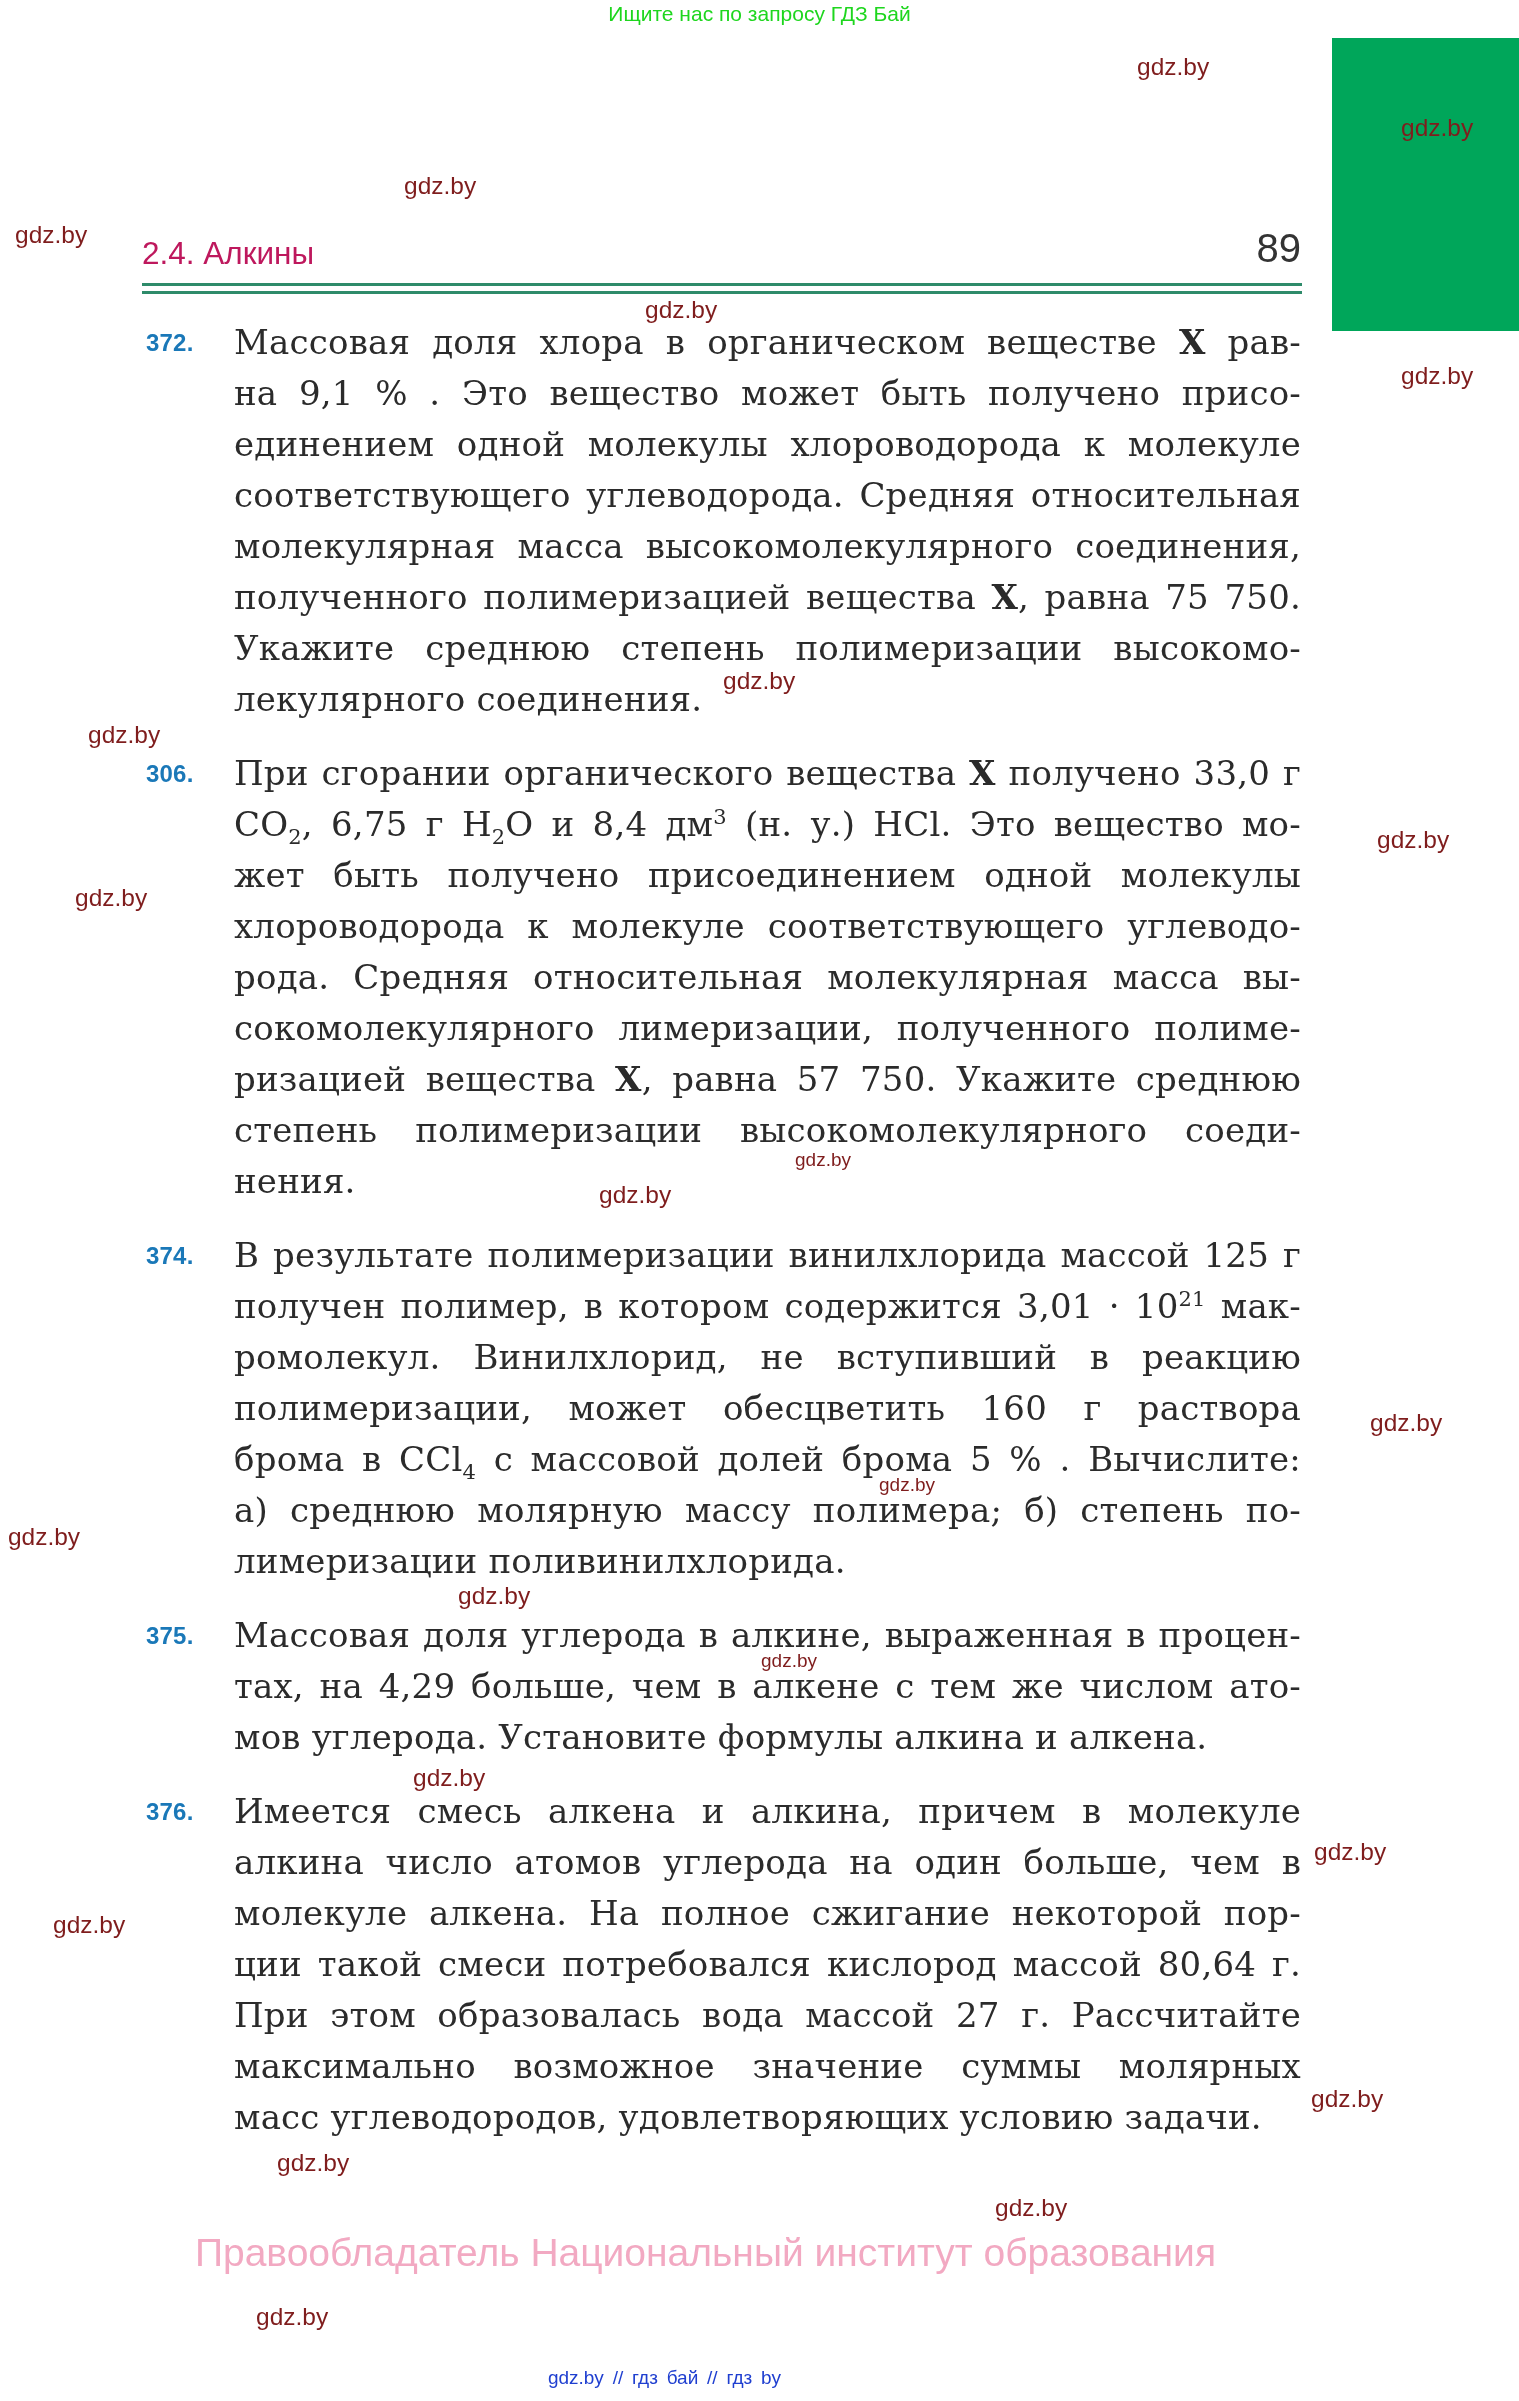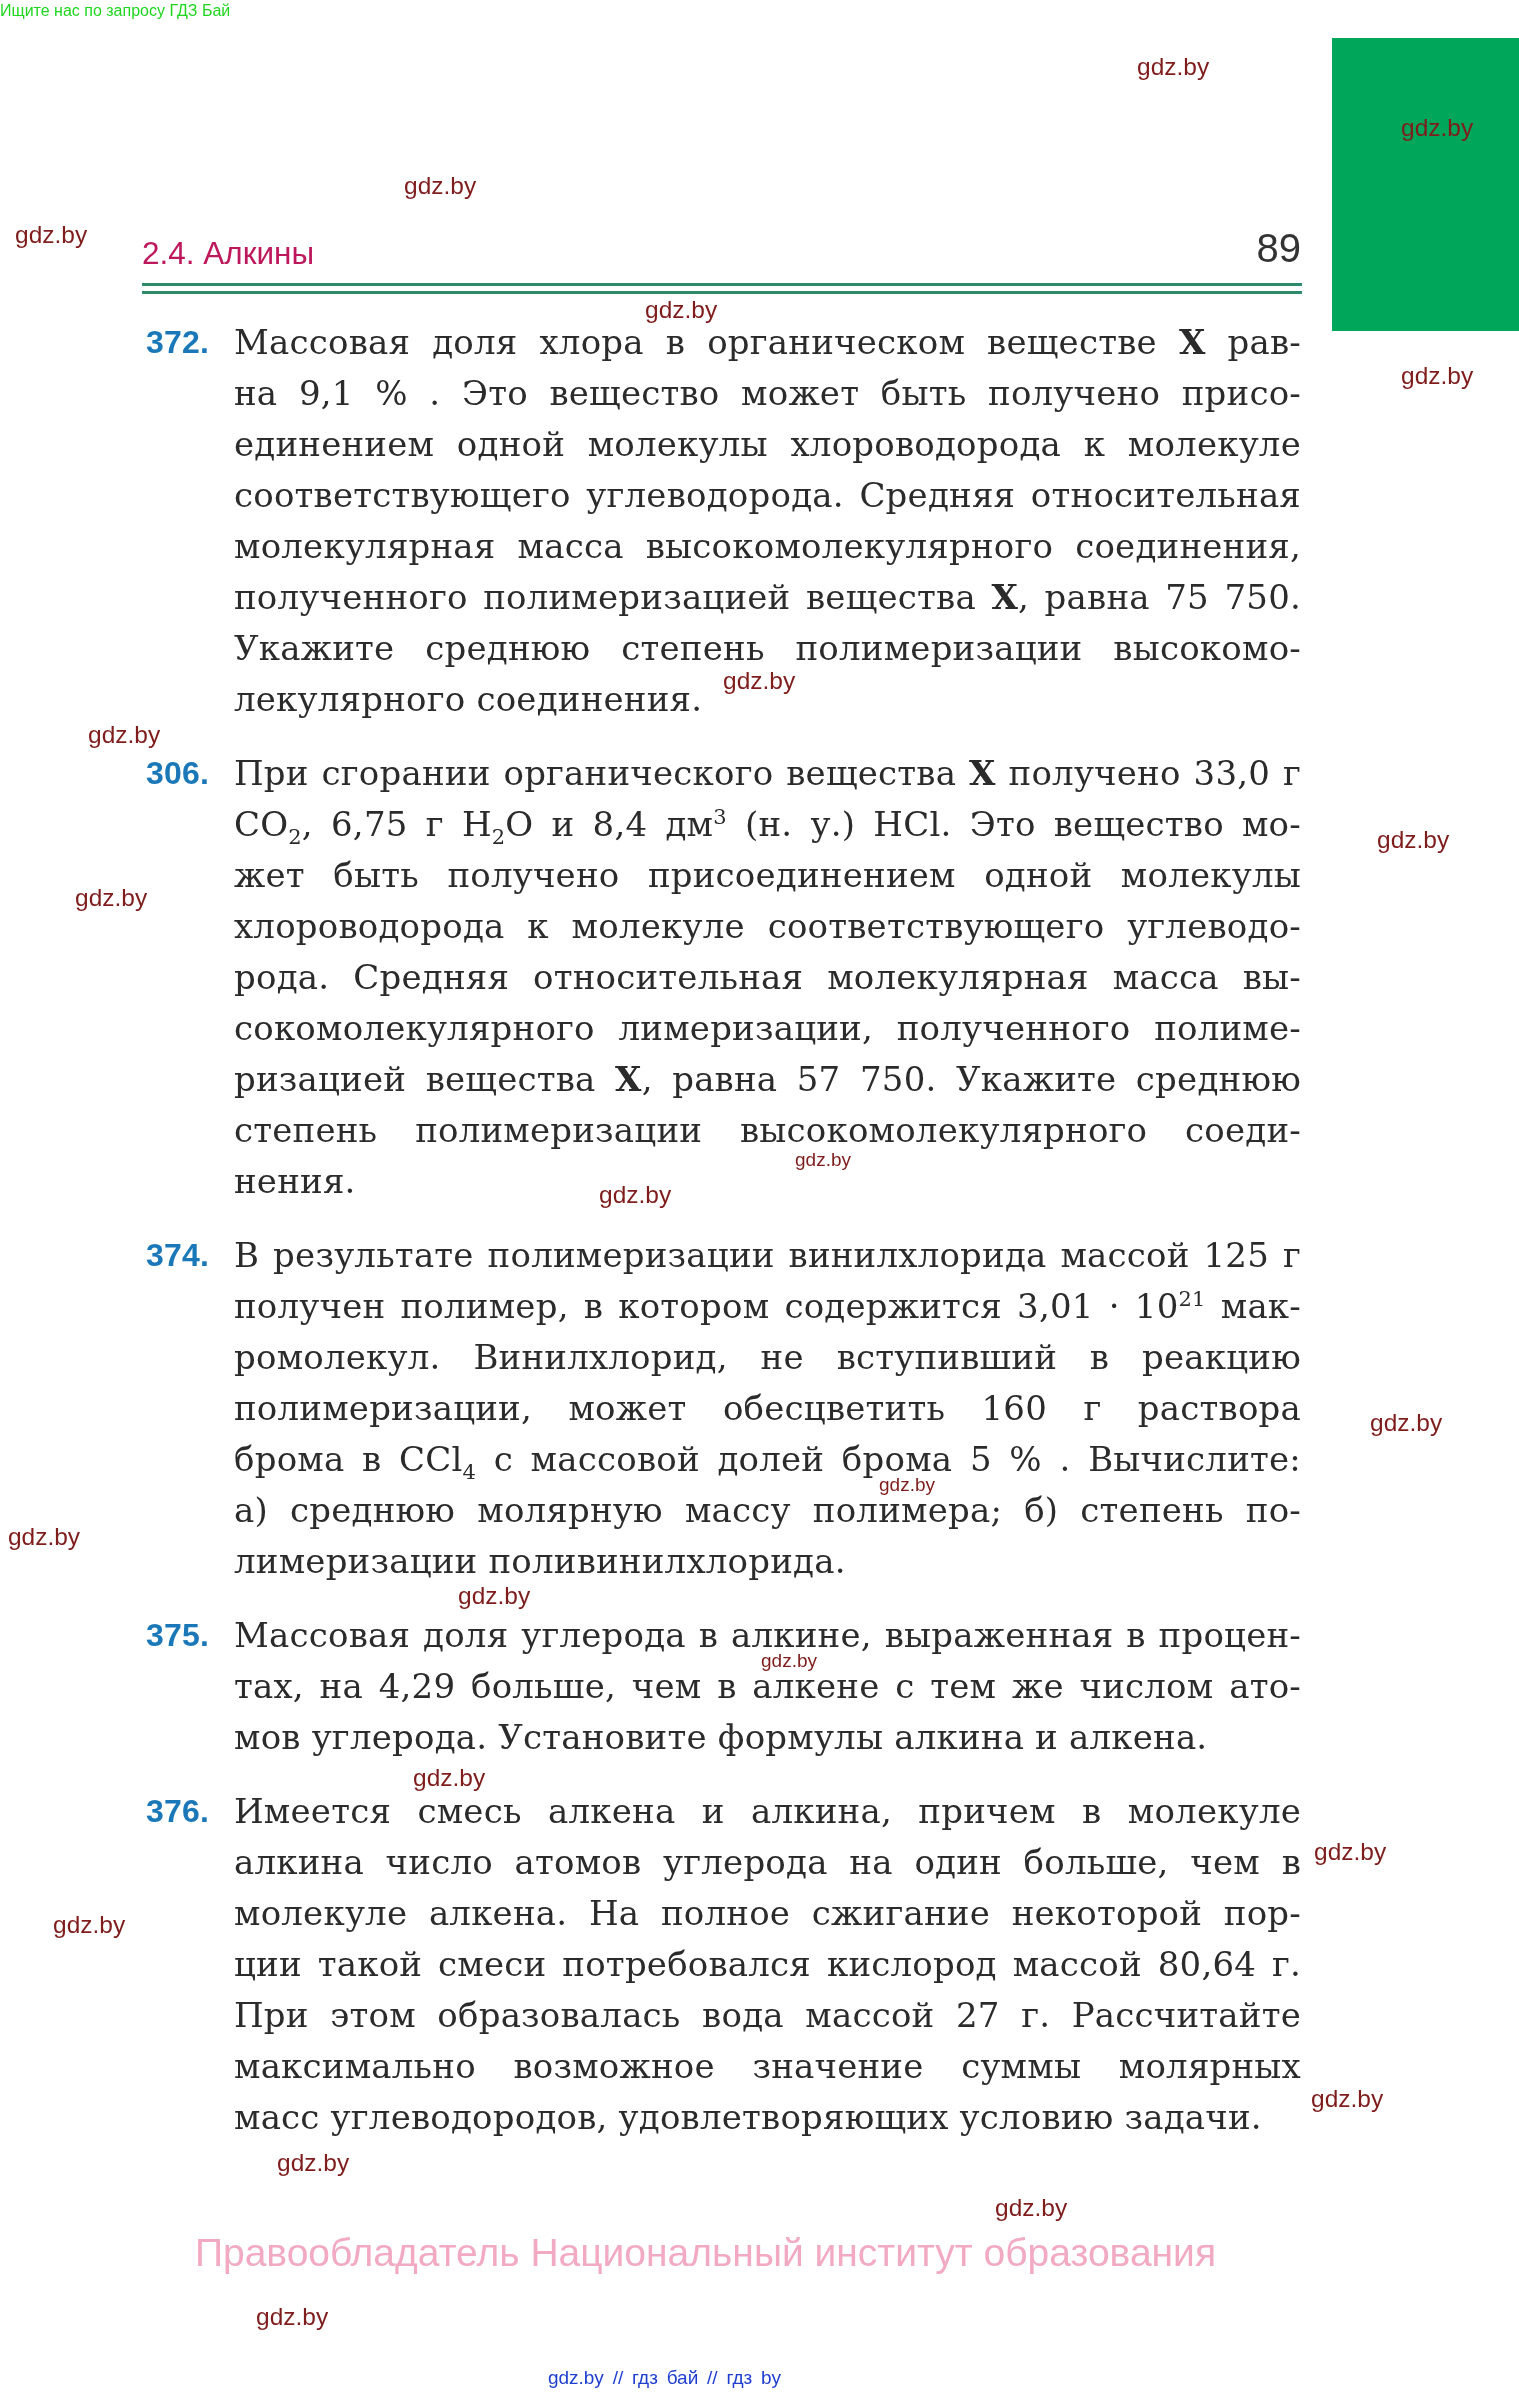--- a/index.html
+++ b/index.html
@@ -13,22 +13,23 @@
       position: relative;
       overflow: hidden;
       font-family: "DejaVu Serif", serif;
       color: #2b2b2b;
     }
     .top-banner {
       position: absolute;
       top: 1.8px;
       left: 0;
       width: 1519px;
-      font-family: "Liberation Sans", sans-serif;
-      font-size: 16px;
+      text-align: center;
+      font-family: "Liberation Sans", sans-serif;
+      font-size: 21px;
       color: #1ed61e;
     }
     .green-tab {
       position: absolute;
       left: 1332px;
       top: 38px;
       width: 187px;
       height: 293px;
       background: #00a65a;
     }
@@ -71,21 +72,21 @@
       margin-bottom: 23px;
       color: #2b2b2b;
       letter-spacing: 0.2px;
     }
     .problem-number {
       position: absolute;
       left: 0;
       top: 0;
       font-family: "Liberation Sans", sans-serif;
       font-weight: bold;
-      font-size: 32px;
+      font-size: 24px;
       color: #1a78b8;
     }
     .problem-line {
       display: block;
       text-align: justify;
       text-align-last: justify;
       white-space: nowrap;
     }
     .problem-line.last {
       text-align-last: left;

